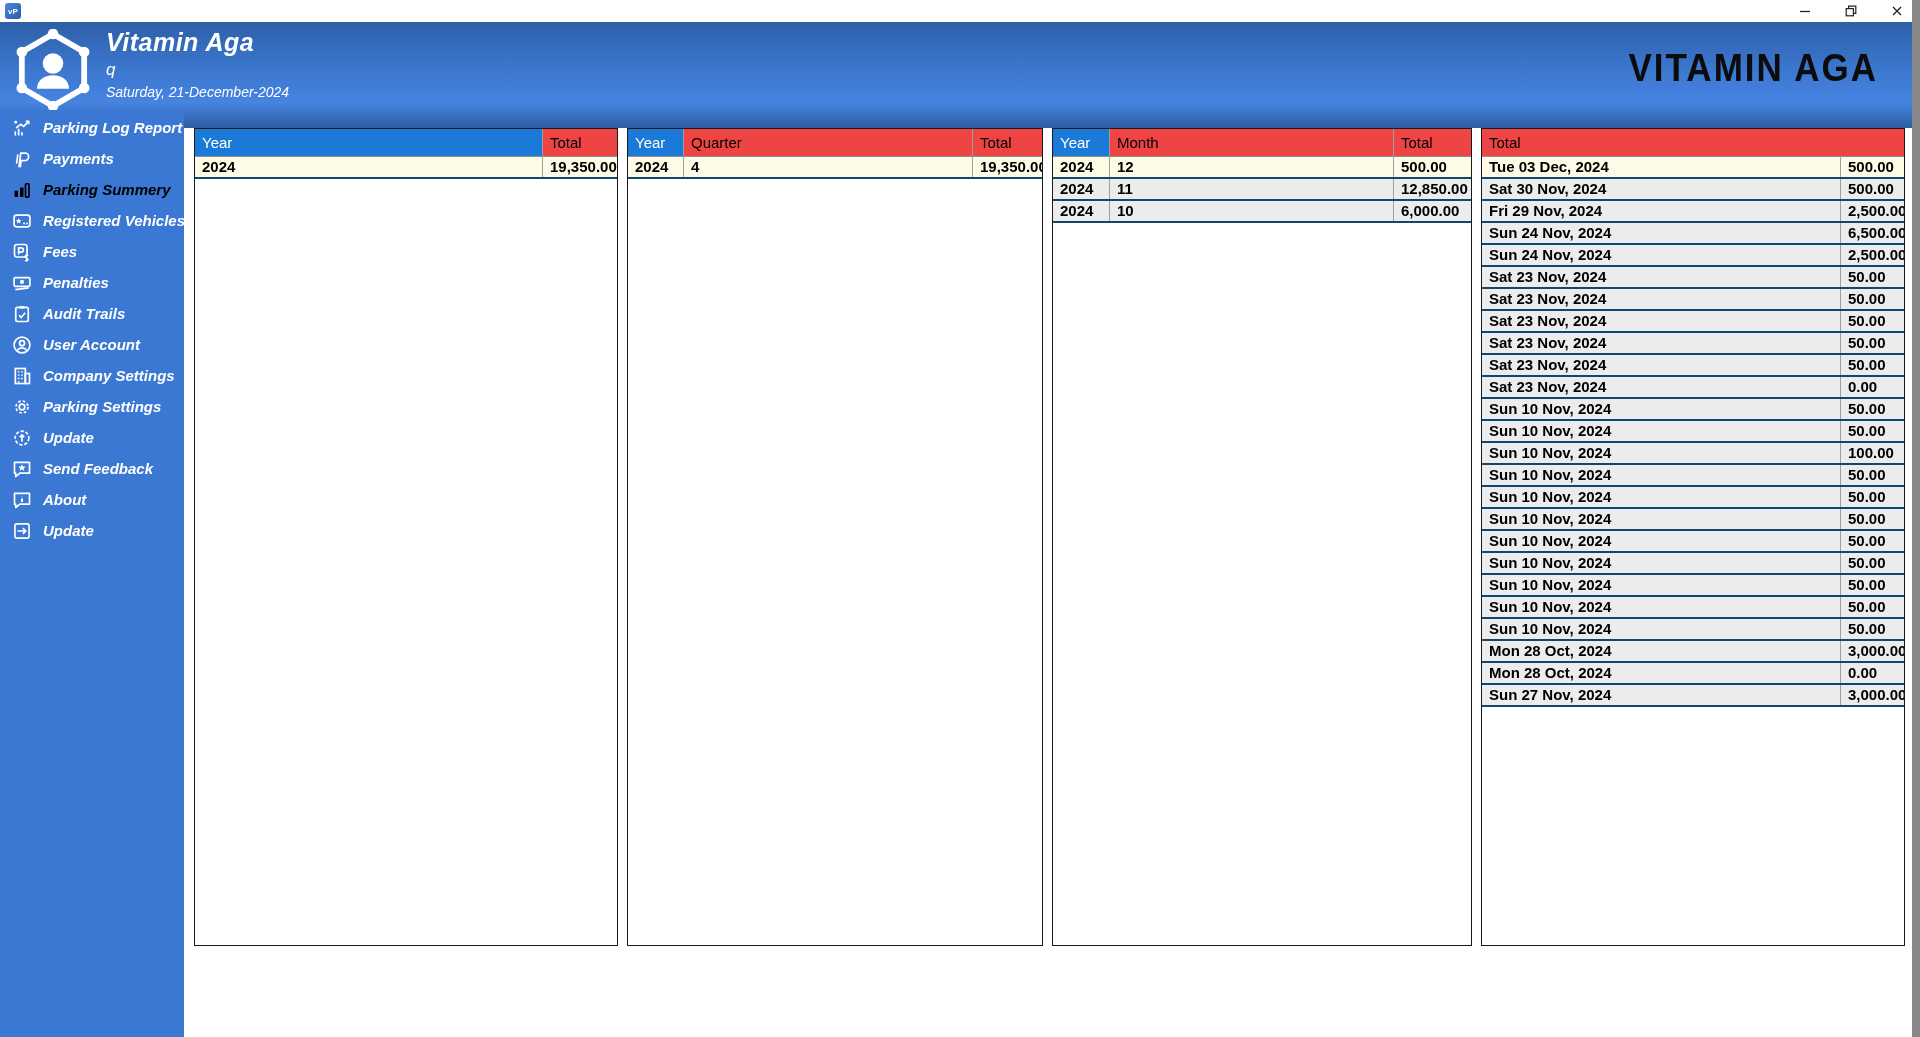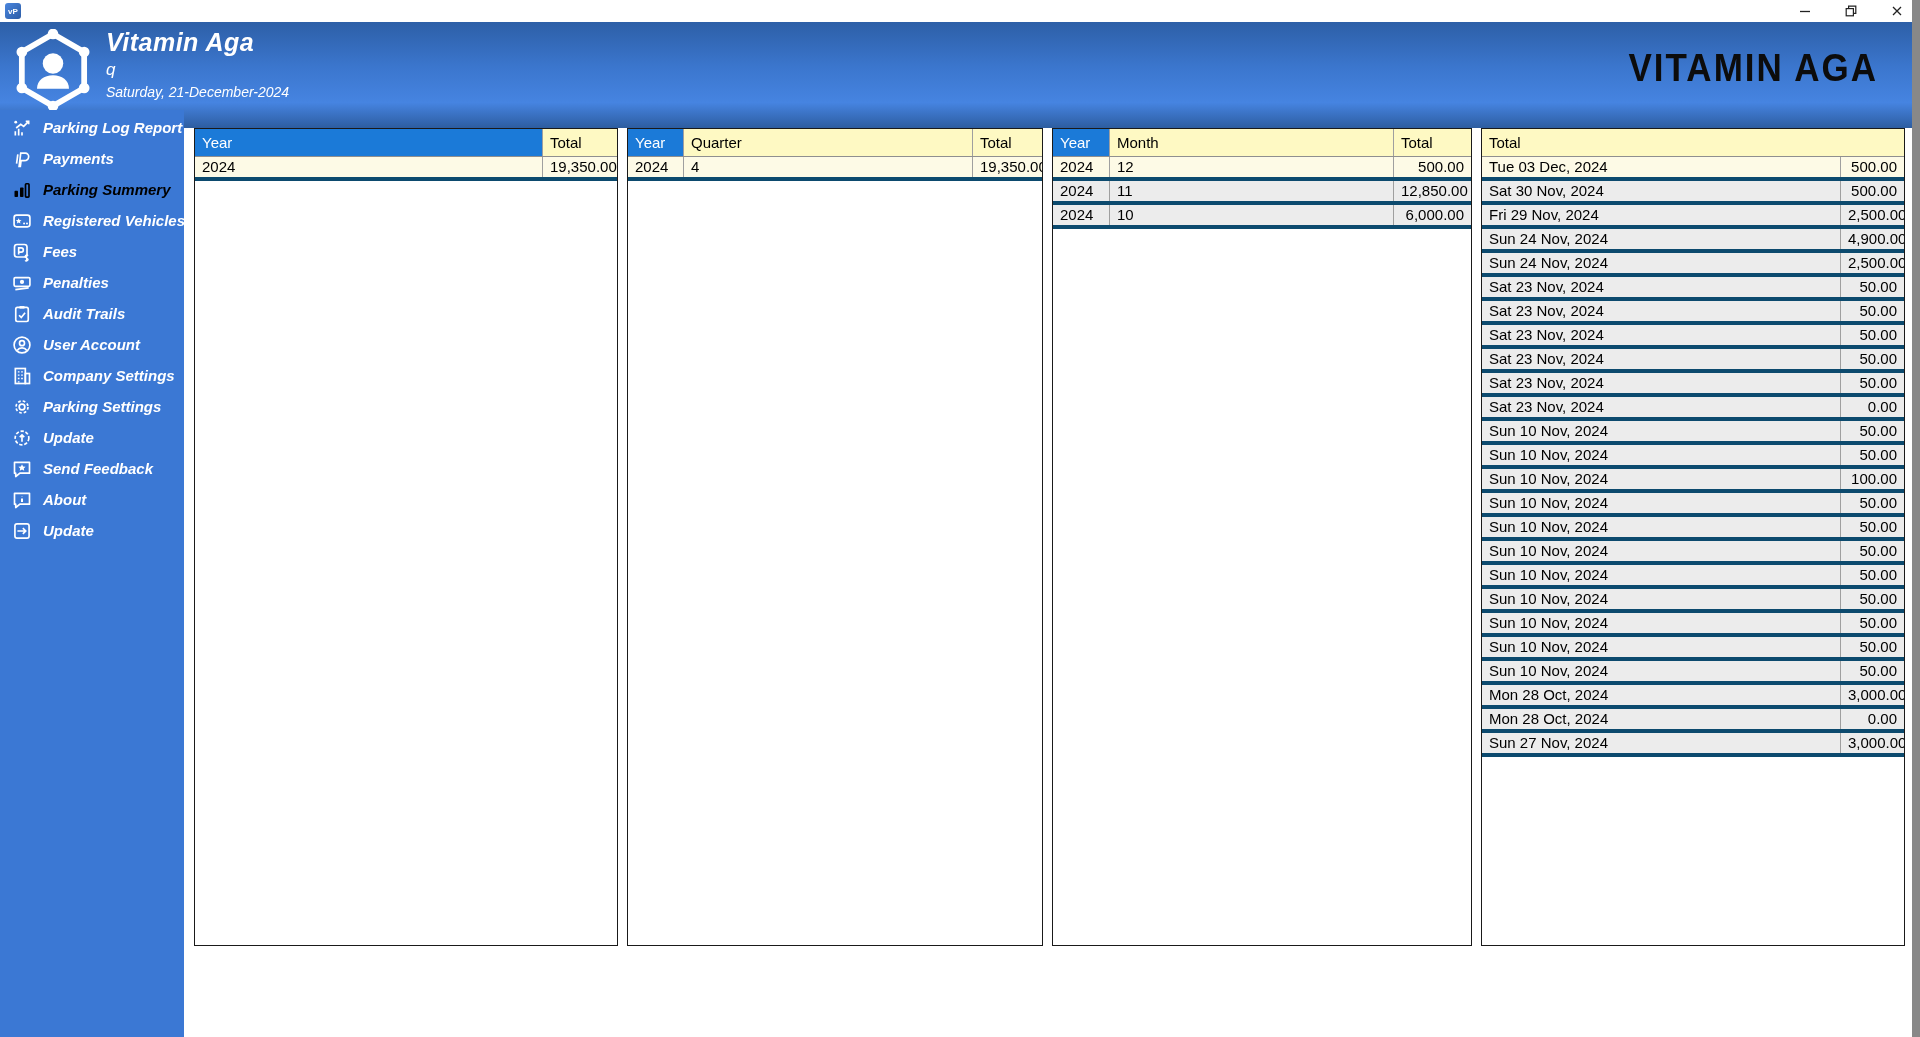--- a/index.html
+++ b/index.html
@@ -43,31 +43,31 @@
   .closebtn{position:absolute;right:14px;top:18px;width:29px;height:29px;border-radius:50%;
             background:radial-gradient(circle at 35% 30%,#f4555c,#e01c24 70%);
             display:flex;align-items:center;justify-content:center;cursor:pointer;
             box-shadow:0 1px 2px rgba(0,0,0,.25);}
 
   
   .grids{display:flex;margin-left:10px;height:818px;}
   .grid{border:1px solid #1a1a1a;background:#fff;box-sizing:border-box;flex:none;
         display:flex;flex-direction:column;overflow:hidden;}
   .grid + .grid{margin-left:9px;}
-  .ghead{display:flex;height:27px;border-bottom:1px solid #8f8f8f;background:#fef9c3;flex:none;}
+  .ghead{display:flex;height:27px;border-bottom:1px solid #8f8f8f;background:#ef4444;flex:none;}
   .hcell{box-sizing:border-box;font-size:15px;color:#000;padding:0 7px;display:flex;align-items:center;
          border-right:1px solid #9f9f9f;overflow:hidden;white-space:nowrap;}
   .hcell.sel{background:#1b7ad8;color:#fff;}
   .hcell:last-child{border-right:none;}
-  .grow{display:flex;height:20px;border-bottom:4px solid #0c4a6e;background:#ececec;flex:none;cursor:default;}
+  .grow{display:flex;height:20px;border-bottom:2px solid #0c4a6e;background:#ececec;flex:none;cursor:default;font-weight:bold;}
   .grow.sel{background:#fdfae6;}
   .gcell{box-sizing:border-box;font-size:15px;color:#000;padding:1px 7px 0 7px;
          border-right:1px solid #9f9f9f;overflow:hidden;white-space:nowrap;}
   .gcell:last-child{border-right:none;}
-  .gcell.num{text-align:right;}
+  .gcell.num{text-align:left;}
 </style>
 </head>
 <body>
 
 <div class="app">
 
   <div class="titlebar">
     <span class="appicon">vP</span>
     <div class="wincontrols">
       <span class="winbtn">
@@ -311,21 +311,21 @@
           <div class="grow">
             <div class="gcell" style="width: 359px;">Sat 30 Nov, 2024</div>
             <div class="gcell num" style="flex: 1 1 0%;">500.00</div>
           </div>
           <div class="grow">
             <div class="gcell" style="width: 359px;">Fri 29 Nov, 2024</div>
             <div class="gcell num" style="flex: 1 1 0%;">2,500.00</div>
           </div>
           <div class="grow">
             <div class="gcell" style="width: 359px;">Sun 24 Nov, 2024</div>
-            <div class="gcell num" style="flex: 1 1 0%;">4,900.00</div>
+            <div class="gcell num" style="flex: 1 1 0%;">6,500.00</div>
           </div>
           <div class="grow">
             <div class="gcell" style="width: 359px;">Sun 24 Nov, 2024</div>
             <div class="gcell num" style="flex: 1 1 0%;">2,500.00</div>
           </div>
           <div class="grow">
             <div class="gcell" style="width: 359px;">Sat 23 Nov, 2024</div>
             <div class="gcell num" style="flex: 1 1 0%;">50.00</div>
           </div>
           <div class="grow">

